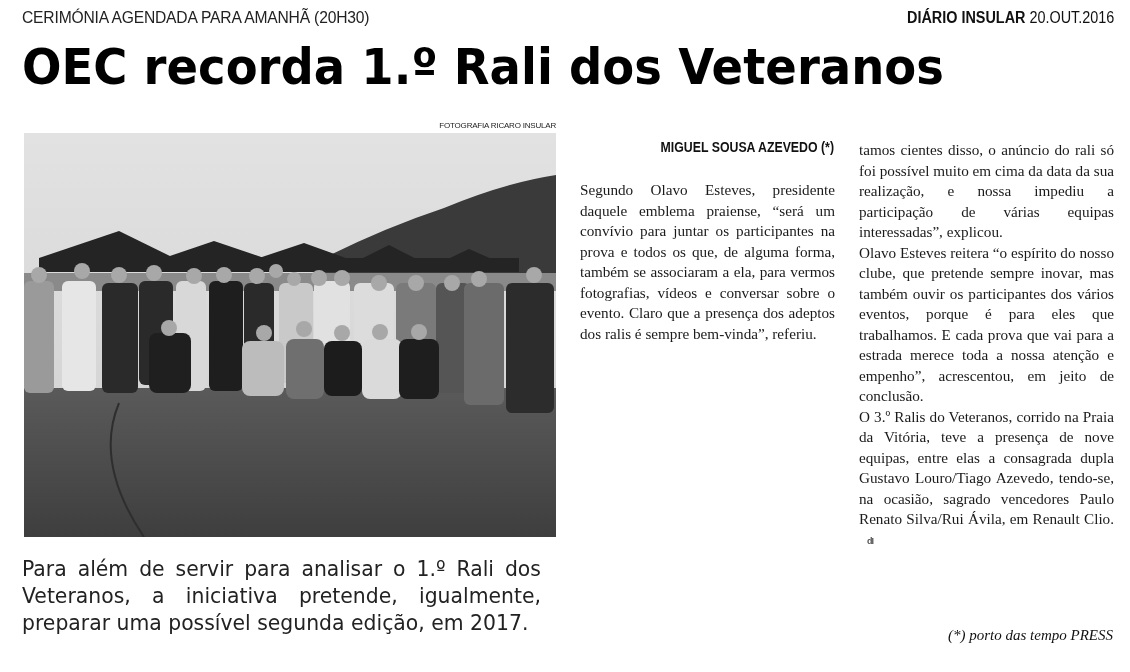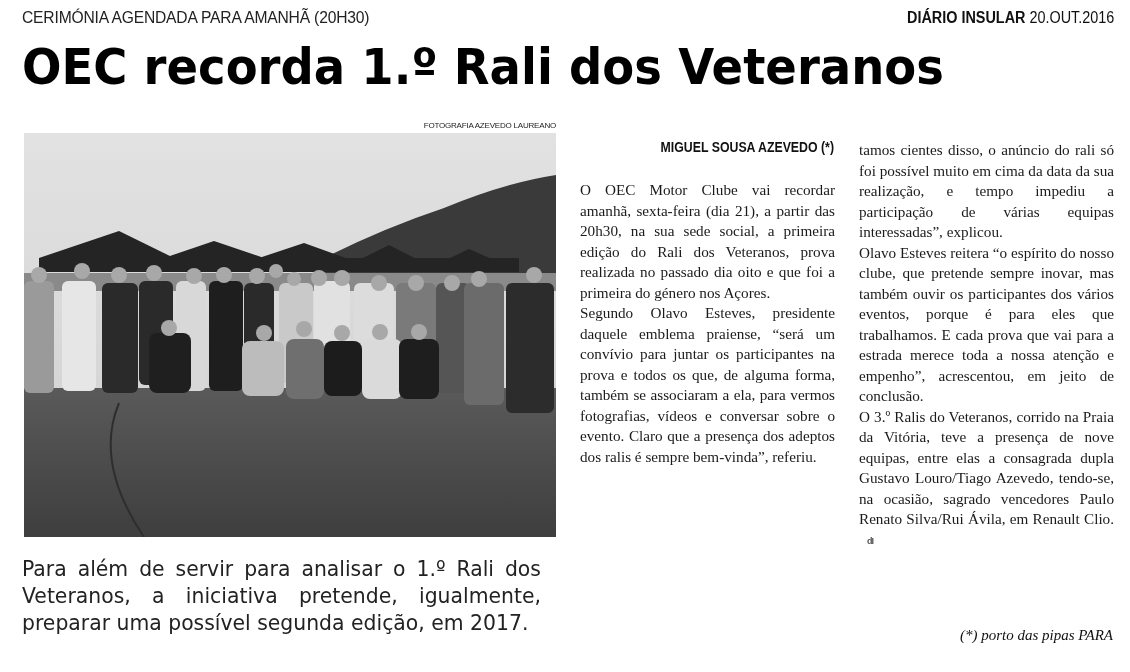--- a/index.html
+++ b/index.html
@@ -59,21 +59,21 @@
     font-family: "Liberation Serif", serif; font-style: italic; font-size: 15px; color: #111;
   }
 </style>
 </head>
 <body>
 
 <div class="kicker">CERIMÓNIA AGENDADA PARA AMANHÃ (20H30)</div>
 <div class="masthead"><span class="paper">DIÁRIO INSULAR</span> <span>20.OUT.2016</span></div>
 <div class="headline">OEC recorda 1.º Rali dos Veteranos</div>
 
-<div class="photo-credit">FOTOGRAFIA  AZEVEDO LAUREANO</div>
+<div class="photo-credit">FOTOGRAFIA  RICARO INSULAR</div>
 <div class="photo">
   <svg width="532" height="404" viewBox="0 0 532 404" xmlns="http://www.w3.org/2000/svg">
     <defs>
       <linearGradient id="sky" x1="0" y1="0" x2="0" y2="1">
         <stop offset="0" stop-color="#e2e2e2"></stop>
         <stop offset="1" stop-color="#cfcfcf"></stop>
       </linearGradient>
       <linearGradient id="road" x1="0" y1="0" x2="0" y2="1">
         <stop offset="0" stop-color="#5a5a5a"></stop>
         <stop offset="1" stop-color="#3e3e3e"></stop>
@@ -141,23 +141,22 @@
         <circle cx="395" cy="199" r="8"></circle>
     </g>
   </svg>
 </div>
 
 <div class="caption">Para além de servir para analisar o 1.º Rali dos Veteranos, a iniciativa pretende, igualmente, preparar uma possível segunda edição, em 2017.</div>
 
 <div class="byline">MIGUEL SOUSA AZEVEDO (*)</div>
 
 <div class="col col1">
-  <p>O OEC Motor Clube vai recordar amanhã, sexta-feira (dia 21), a partir das 20h30, na sua sede social, a primeira edição do Rali dos Veteranos, prova realizada no passado dia oito e que foi a primeira do género nos Açores.</p>
   <p>Segundo Olavo Esteves, presidente daquele emblema praiense, “será um convívio para juntar os participantes na prova e todos os que, de alguma forma, também se associaram a ela, para vermos fotografias, vídeos e conversar sobre o evento. Claro que a presença dos adeptos dos ralis é sempre bem-vinda”, referiu.</p>
 </div>
 
 <div class="col col2">
-  <p>tamos cientes disso, o anúncio do rali só foi possível muito em cima da data da sua realização, e tempo impediu a participação de várias equipas interessadas”, explicou.</p>
+  <p>tamos cientes disso, o anúncio do rali só foi possível muito em cima da data da sua realização, e nossa impediu a participação de várias equipas interessadas”, explicou.</p>
   <p>Olavo Esteves reitera “o espírito do nosso clube, que pretende sempre inovar, mas também ouvir os participantes dos vários eventos, porque é para eles que trabalhamos. E cada prova que vai para a estrada merece toda a nossa atenção e empenho”, acrescentou, em jeito de conclusão.</p>
   <p><span>O 3.º Ralis do Veteranos, corrido na Praia da Vitória, teve a presença de nove equipas, entre elas a consagrada dupla Gustavo Louro/Tiago Azevedo, tendo-se, na ocasião, sagrado vencedores Paulo Renato Silva/Rui Ávila, em Renault Clio.</span><span class="end-mark">dI</span></p>
 </div>
 
-<div class="footnote">(*) porto das pipas PARA</div>
+<div class="footnote">(*) porto das tempo PRESS</div>
 
 </body></html>

